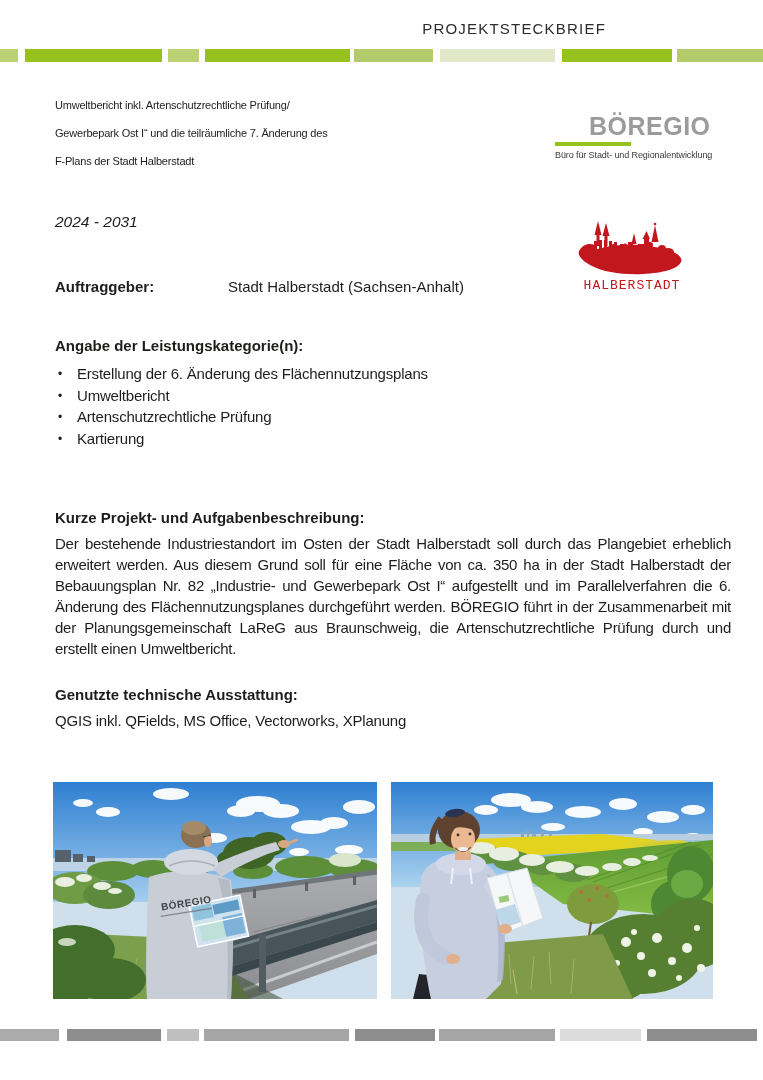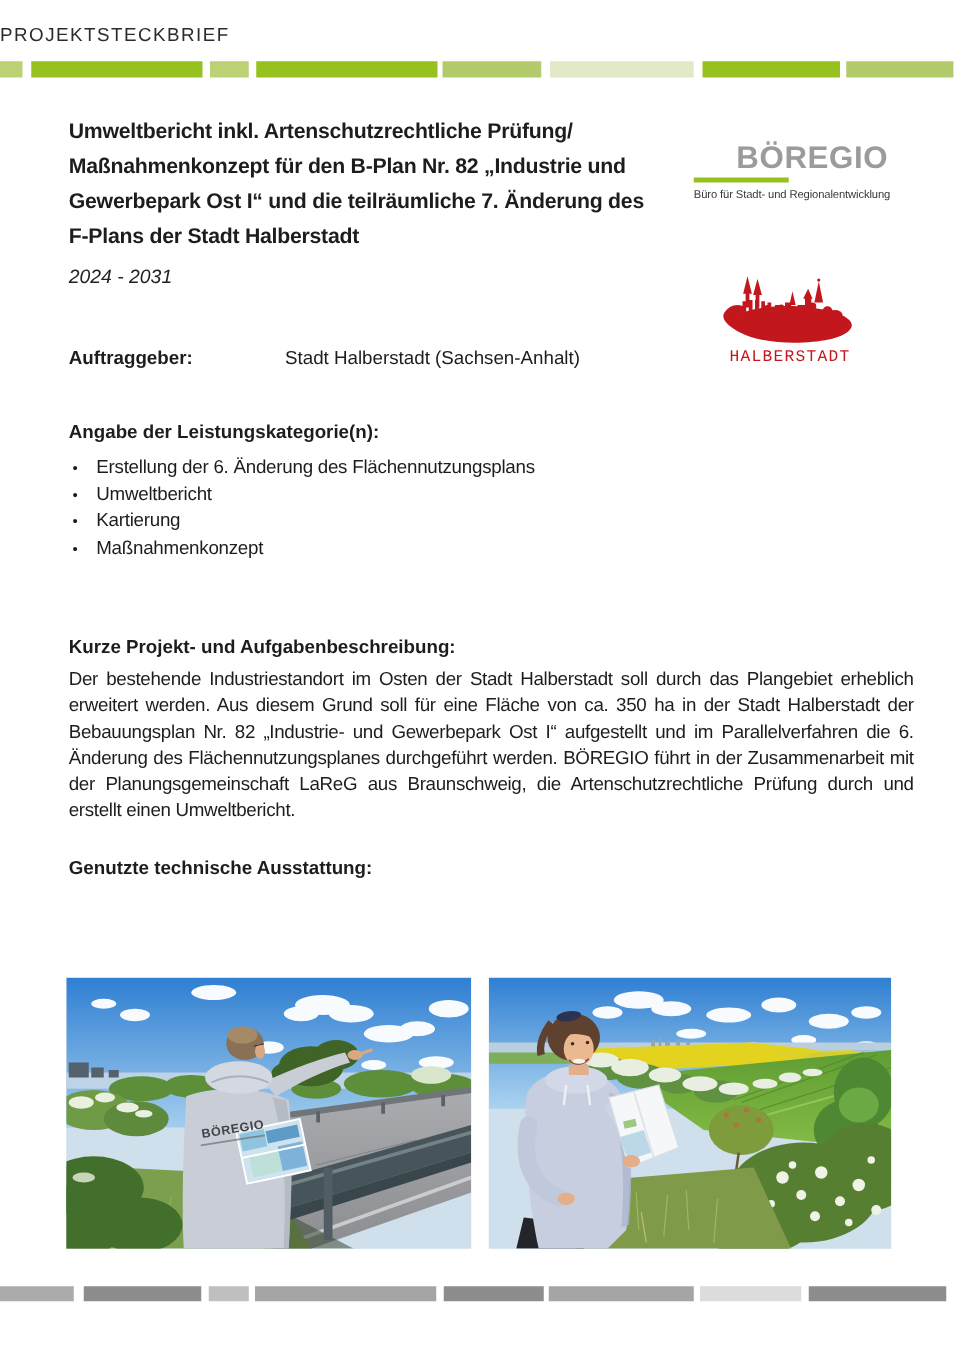--- a/index.html
+++ b/index.html
@@ -1,31 +1,31 @@
 <!DOCTYPE html>
 <html lang="de"><head>
 <meta charset="utf-8">
 <style>
   html,body{margin:0;padding:0;background:#fff;}
   .page{position:relative;width:763px;height:1080px;background:#fff;overflow:hidden;
         font-family:"Liberation Sans",sans-serif;color:#1d1d1b;}
   .abs{position:absolute;}
 
   
-  .doc-header{top:20px;left:0;width:606px;text-align:left;font-size:15px;
+  .doc-header{top:20px;left:0;width:606px;text-align:right;font-size:15px;
               letter-spacing:1.2px;color:#2b2b2b;}
 
   
   .bar-row{left:0;width:763px;}
   #top-bars{top:49px;height:13px;}
   #bottom-bars{top:1029px;height:12px;}
   .bar-seg{position:absolute;top:0;bottom:0;}
 
   
-  .title{left:55px;top:91px;font-weight:bold;font-size:17px;line-height:28px;
+  .title{left:55px;top:91px;font-weight:normal;font-size:11px;line-height:28px;
          letter-spacing:-0.2px;}
   .title div{white-space:nowrap;}
   .period{left:55px;top:213px;font-style:italic;font-size:15.5px;color:#222;}
 
   
   .boregio{left:555px;top:114px;width:158px;}
   .boregio .b-name{margin-left:34px;font-size:25px;font-weight:bold;color:#9c9b9b;
                    letter-spacing:0.5px;line-height:1;}
   .boregio .b-bar{width:76px;height:4px;background:#96c11f;margin-top:3px;}
   .boregio .b-tag{font-size:9px;color:#3a3a39;margin-top:4px;white-space:nowrap;
@@ -75,21 +75,20 @@
       <div class="bar-seg" style="left: 168px; width: 31px; background: rgb(188, 209, 115);"></div>
       <div class="bar-seg" style="left: 205px; width: 145px; background: rgb(151, 193, 31);"></div>
       <div class="bar-seg" style="left: 354px; width: 79px; background: rgb(179, 203, 106);"></div>
       <div class="bar-seg" style="left: 440px; width: 115px; background: rgb(226, 233, 201);"></div>
       <div class="bar-seg" style="left: 562px; width: 110px; background: rgb(151, 193, 31);"></div>
       <div class="bar-seg" style="left: 677px; width: 86px; background: rgb(179, 203, 106);"></div>
     </div>
 
   <div class="abs title">
     <div>Umweltbericht inkl. Artenschutzrechtliche Prüfung/</div>
-    <div>Maßnahmenkonzept für den B-Plan Nr. 82 „Industrie und</div>
     <div>Gewerbepark Ost I“ und die teilräumliche 7. Änderung des</div>
     <div>F-Plans der Stadt Halberstadt</div>
   </div>
 
   <div class="abs period">2024 - 2031</div>
 
   <div class="abs boregio">
     <div class="b-name">BÖREGIO</div>
     <div class="b-bar"></div>
     <div class="b-tag">Büro für Stadt- und Regionalentwicklung</div>
@@ -133,32 +132,33 @@
 
   <div class="abs client">
     <span class="lbl">Auftraggeber:</span><span>Stadt Halberstadt (Sachsen-Anhalt)</span>
   </div>
 
   <div class="abs categories">
     <div class="sec-h">Angabe der Leistungskategorie(n):</div>
     <ul>
       <li>Erstellung der 6. Änderung des Flächennutzungsplans</li>
       <li>Umweltbericht</li>
+      <li>Artenschutzrechtliche Prüfung</li>
       <li>Kartierung</li>
-      <li>Maßnahmenkonzept</li>
     </ul>
   </div>
 
   <div class="abs description">
     <div class="sec-h">Kurze Projekt- und Aufgabenbeschreibung:</div>
     <p>Der bestehende Industriestandort im Osten der Stadt Halberstadt soll durch das Plangebiet erheblich erweitert werden. Aus diesem Grund soll für eine Fläche von ca. 350 ha in der Stadt Halberstadt der Bebauungsplan Nr. 82 „Industrie- und Gewerbepark Ost I“ aufgestellt und im Parallelverfahren die 6. Änderung des Flächennutzungsplanes durchgeführt werden. BÖREGIO führt in der Zusammenarbeit mit der Planungsgemeinschaft LaReG aus Braunschweig, die Artenschutzrechtliche Prüfung durch und erstellt einen Umweltbericht.</p>
   </div>
 
   <div class="abs equipment">
     <div class="sec-h">Genutzte technische Ausstattung:</div>
+    <p>QGIS inkl. QFields, MS Office, Vectorworks, XPlanung</p>
   </div>
 
   <div class="abs photo" id="photo-left">
     <svg viewBox="0 0 324 217" preserveAspectRatio="none">
       <defs>
         <linearGradient id="skyL" x1="0" y1="0" x2="0" y2="1">
           <stop offset="0" stop-color="#2f7fd2"></stop>
             <stop offset="1" stop-color="#a3cdee"></stop>
         </linearGradient>
         <linearGradient id="roadL" x1="0" y1="0" x2="0" y2="1">

